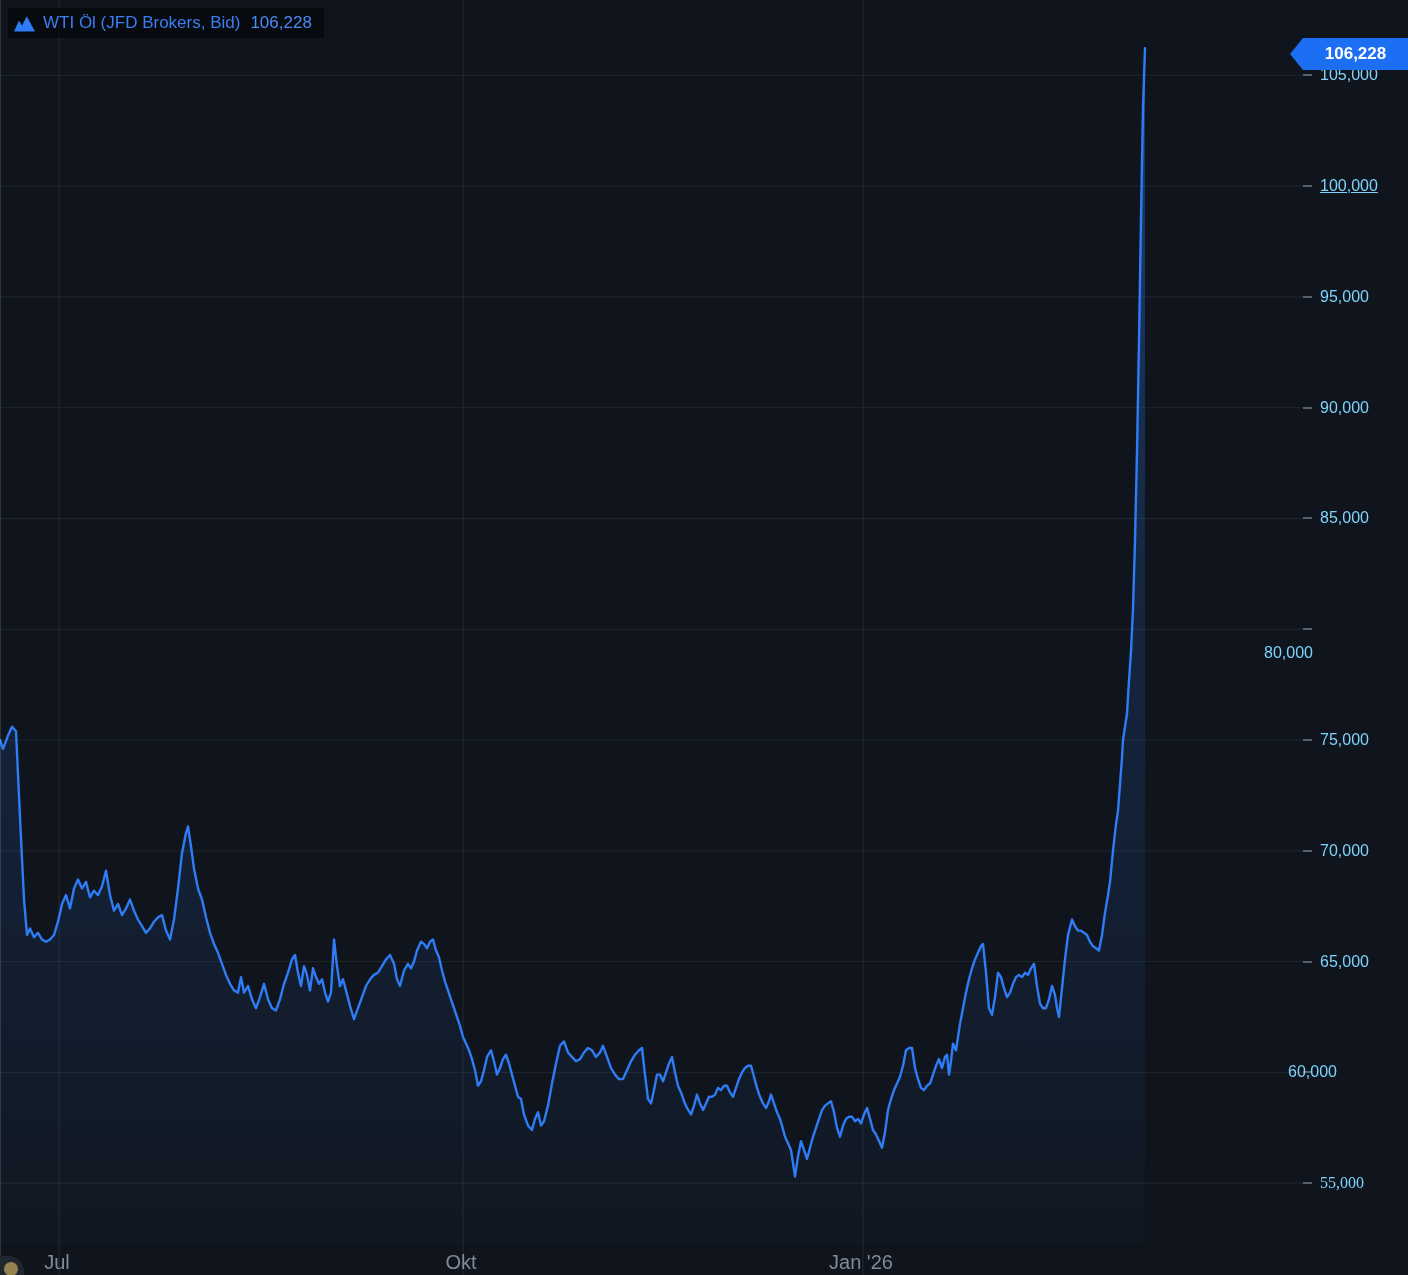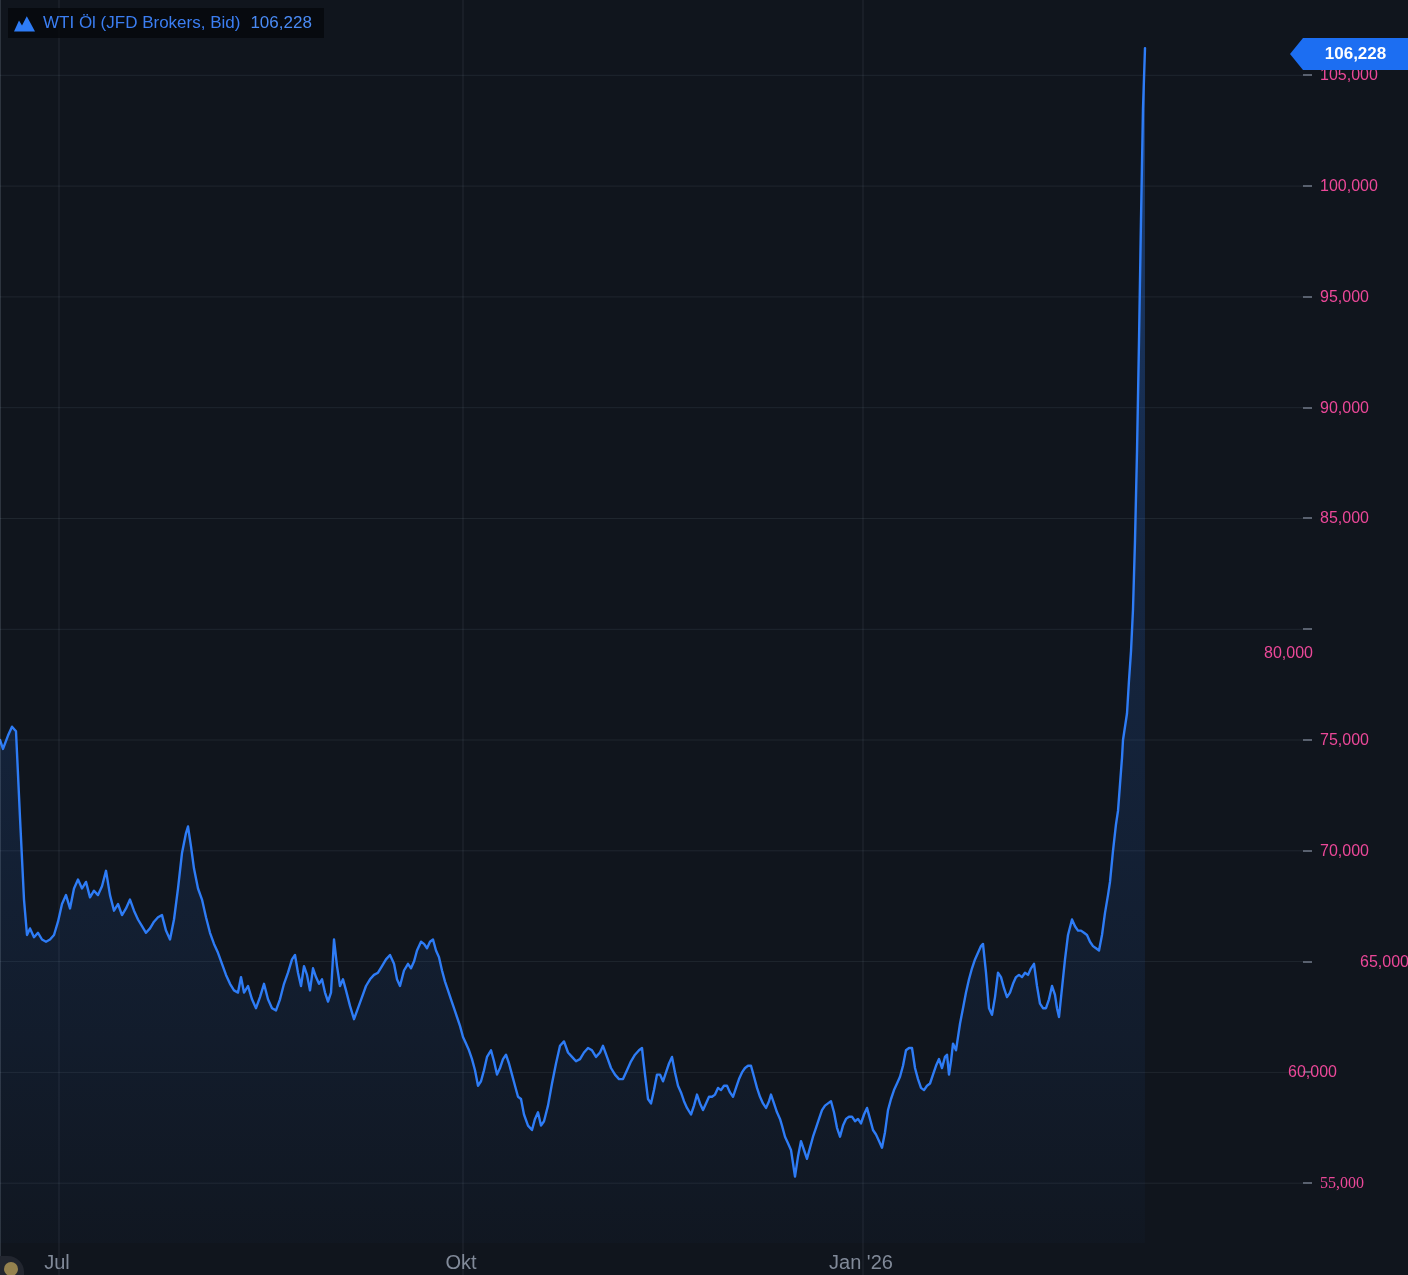--- a/index.html
+++ b/index.html
@@ -5,21 +5,21 @@
   html,body{margin:0;padding:0;background:#0d1118;}
   .chart-root{
     position:relative;width:1408px;height:1275px;overflow:hidden;
     background:#10151d;
     font-family:"Liberation Sans",sans-serif;
     -webkit-font-smoothing:antialiased;
   }
   #plot-svg{position:absolute;left:0;top:0;}
   
   .yaxis-line{position:absolute;top:0;width:1px;height:1275px;background:rgba(200,215,235,0.16);}
-  .ylabel{position:absolute;color:#ec4899;font-size:16px;transform:translateY(-50%);white-space:nowrap;}
+  .ylabel{position:absolute;color:#7dd3fc;font-size:16px;transform:translateY(-50%);white-space:nowrap;}
   .ytick{position:absolute;width:9px;height:2px;background:#59616f;transform:translateY(-50%);}
   
   .xlabel{position:absolute;top:1251px;color:#818a99;font-size:20px;transform:translateX(-50%);white-space:nowrap;}
   
   .price-badge{
     position:absolute;left:1303px;width:105px;height:32px;background:#1c6ef2;
     color:#ffffff;font-size:17px;font-weight:700;
     display:flex;align-items:center;justify-content:center;z-index:5;
   }
   .price-badge::before{
@@ -87,35 +87,35 @@
       </g>
     <path id="area-path" fill="url(#areaGrad)" stroke="none" d="M0,740.0 L3,748.9 L8,735.6 L12,726.7 L16,731.2 L20,817.6 L24,899.6 L27,935.0 L30,928.4 L34,937.2 L38,932.8 L42,939.5 L46,941.7 L50,939.5 L54,935.0 L58,921.7 L62,904.0 L66,895.1 L70,908.4 L74,888.5 L78,879.6 L82,888.5 L86,881.9 L90,897.4 L94,890.7 L98,895.1 L102,886.3 L106,870.8 L110,895.1 L114,910.7 L118,904.0 L122,915.1 L126,908.4 L130,899.6 L134,910.7 L138,919.5 L142,926.2 L146,932.8 L150,928.4 L154,921.7 L158,917.3 L162,915.1 L166,930.6 L170,939.5 L174,919.5 L178,888.5 L182,853.0 L186,833.1 L188,826.5 L191,846.4 L194,868.6 L198,888.5 L202,899.6 L206,917.3 L210,932.8 L214,943.9 L218,952.8 L222,963.8 L226,974.9 L230,983.8 L234,990.4 L238,992.6 L241,977.1 L244,992.6 L248,986.0 L252,999.3 L256,1008.2 L260,997.1 L264,983.8 L268,999.3 L272,1008.2 L276,1010.4 L280,999.3 L284,983.8 L288,972.7 L292,959.4 L295,955.0 L298,972.7 L301,986.0 L304,966.1 L307,974.9 L310,990.4 L313,968.3 L316,977.1 L319,983.8 L322,979.3 L325,992.6 L328,1001.5 L331,992.6 L334,939.5 L337,966.1 L340,986.0 L343,979.3 L346,990.4 L350,1005.9 L354,1019.2 L358,1008.2 L362,997.1 L366,986.0 L370,979.3 L374,974.9 L378,972.7 L382,966.1 L386,959.4 L390,955.0 L394,963.8 L397,979.3 L400,986.0 L404,970.5 L408,963.8 L411,968.3 L414,961.6 L417,950.5 L421,941.7 L424,943.9 L427,948.3 L430,941.7 L433,939.5 L436,950.5 L439,957.2 L442,970.5 L445,981.6 L448,990.4 L451,999.3 L454,1008.2 L457,1017.0 L460,1025.9 L463,1037.0 L466,1043.6 L469,1050.3 L472,1059.1 L475,1070.2 L478,1085.7 L481,1081.3 L484,1070.2 L487,1056.9 L491,1050.3 L494,1061.3 L497,1074.6 L500,1068.0 L503,1059.1 L506,1054.7 L509,1063.5 L512,1074.6 L515,1085.7 L518,1096.8 L521,1099.0 L524,1114.5 L528,1125.6 L532,1130.0 L535,1118.9 L538,1112.3 L541,1125.6 L544,1121.2 L548,1105.6 L552,1083.5 L556,1063.5 L560,1045.8 L564,1041.4 L568,1052.5 L572,1056.9 L576,1061.3 L580,1059.1 L584,1052.5 L588,1048.0 L592,1050.3 L596,1056.9 L600,1052.5 L603,1045.8 L607,1056.9 L611,1068.0 L615,1074.6 L619,1079.1 L623,1079.1 L627,1070.2 L631,1061.3 L635,1054.7 L639,1050.3 L642,1048.0 L645,1074.6 L648,1099.0 L651,1103.4 L654,1090.1 L657,1074.6 L660,1074.6 L663,1081.3 L666,1072.4 L669,1063.5 L672,1056.9 L675,1072.4 L678,1085.7 L681,1092.4 L684,1101.2 L687,1107.9 L691,1114.5 L694,1105.6 L697,1094.6 L700,1103.4 L703,1110.1 L706,1103.4 L709,1096.8 L712,1096.8 L715,1094.6 L718,1087.9 L721,1090.1 L724,1085.7 L727,1085.7 L730,1092.4 L733,1096.8 L736,1087.9 L739,1079.1 L742,1072.4 L745,1068.0 L748,1065.8 L751,1065.8 L754,1076.8 L757,1087.9 L760,1096.8 L763,1103.4 L766,1107.9 L769,1101.2 L771,1094.6 L774,1103.4 L777,1112.3 L780,1118.9 L782,1125.6 L785,1136.7 L788,1143.3 L791,1150.0 L793,1163.3 L795,1176.6 L798,1156.6 L801,1141.1 L804,1150.0 L807,1158.8 L810,1147.7 L813,1136.7 L816,1127.8 L819,1118.9 L822,1110.1 L825,1105.6 L828,1103.4 L831,1101.2 L834,1112.3 L837,1127.8 L840,1136.7 L843,1125.6 L846,1118.9 L849,1116.7 L852,1116.7 L855,1121.2 L858,1118.9 L861,1123.4 L864,1114.5 L867,1107.9 L870,1118.9 L873,1130.0 L876,1134.5 L879,1141.1 L882,1147.7 L885,1132.2 L888,1110.1 L891,1099.0 L894,1090.1 L897,1083.5 L900,1076.8 L903,1065.8 L906,1050.3 L909,1048.0 L912,1048.0 L915,1068.0 L918,1079.1 L921,1087.9 L924,1090.1 L927,1085.7 L930,1083.5 L933,1074.6 L936,1065.8 L939,1059.1 L942,1068.0 L945,1056.9 L947,1054.7 L949,1074.6 L951,1061.3 L953,1043.6 L956,1050.3 L960,1023.7 L963,1008.2 L966,992.6 L969,979.3 L972,968.3 L975,959.4 L978,952.8 L981,946.1 L983,943.9 L986,972.7 L989,1008.2 L992,1014.8 L995,997.1 L998,972.7 L1001,977.1 L1004,988.2 L1007,997.1 L1010,992.6 L1013,983.8 L1016,977.1 L1019,974.9 L1022,977.1 L1025,972.7 L1028,974.9 L1031,968.3 L1034,963.8 L1037,986.0 L1040,1003.7 L1043,1008.2 L1046,1008.2 L1049,999.3 L1052,986.0 L1055,994.9 L1057,1008.2 L1059,1017.0 L1062,988.2 L1065,959.4 L1068,935.0 L1072,919.5 L1075,926.2 L1078,930.6 L1081,930.6 L1084,932.8 L1087,935.0 L1090,941.7 L1093,946.1 L1096,948.3 L1099,950.5 L1102,935.0 L1105,912.9 L1108,895.1 L1110,881.9 L1113,850.8 L1116,824.2 L1118,810.9 L1120,784.4 L1122,757.8 L1123,740.0 L1125,726.7 L1127,713.5 L1129,680.2 L1131,651.4 L1133,609.3 L1135,540.6 L1137,452.0 L1139,341.2 L1141,219.3 L1143,108.5 L1145,48.1 L1145,1243 L0,1243 Z"></path>
     <path id="line-path" fill="none" stroke="#2e7cf6" stroke-width="2.4" stroke-linejoin="round" stroke-linecap="round" d="M0,740.0 L3,748.9 L8,735.6 L12,726.7 L16,731.2 L20,817.6 L24,899.6 L27,935.0 L30,928.4 L34,937.2 L38,932.8 L42,939.5 L46,941.7 L50,939.5 L54,935.0 L58,921.7 L62,904.0 L66,895.1 L70,908.4 L74,888.5 L78,879.6 L82,888.5 L86,881.9 L90,897.4 L94,890.7 L98,895.1 L102,886.3 L106,870.8 L110,895.1 L114,910.7 L118,904.0 L122,915.1 L126,908.4 L130,899.6 L134,910.7 L138,919.5 L142,926.2 L146,932.8 L150,928.4 L154,921.7 L158,917.3 L162,915.1 L166,930.6 L170,939.5 L174,919.5 L178,888.5 L182,853.0 L186,833.1 L188,826.5 L191,846.4 L194,868.6 L198,888.5 L202,899.6 L206,917.3 L210,932.8 L214,943.9 L218,952.8 L222,963.8 L226,974.9 L230,983.8 L234,990.4 L238,992.6 L241,977.1 L244,992.6 L248,986.0 L252,999.3 L256,1008.2 L260,997.1 L264,983.8 L268,999.3 L272,1008.2 L276,1010.4 L280,999.3 L284,983.8 L288,972.7 L292,959.4 L295,955.0 L298,972.7 L301,986.0 L304,966.1 L307,974.9 L310,990.4 L313,968.3 L316,977.1 L319,983.8 L322,979.3 L325,992.6 L328,1001.5 L331,992.6 L334,939.5 L337,966.1 L340,986.0 L343,979.3 L346,990.4 L350,1005.9 L354,1019.2 L358,1008.2 L362,997.1 L366,986.0 L370,979.3 L374,974.9 L378,972.7 L382,966.1 L386,959.4 L390,955.0 L394,963.8 L397,979.3 L400,986.0 L404,970.5 L408,963.8 L411,968.3 L414,961.6 L417,950.5 L421,941.7 L424,943.9 L427,948.3 L430,941.7 L433,939.5 L436,950.5 L439,957.2 L442,970.5 L445,981.6 L448,990.4 L451,999.3 L454,1008.2 L457,1017.0 L460,1025.9 L463,1037.0 L466,1043.6 L469,1050.3 L472,1059.1 L475,1070.2 L478,1085.7 L481,1081.3 L484,1070.2 L487,1056.9 L491,1050.3 L494,1061.3 L497,1074.6 L500,1068.0 L503,1059.1 L506,1054.7 L509,1063.5 L512,1074.6 L515,1085.7 L518,1096.8 L521,1099.0 L524,1114.5 L528,1125.6 L532,1130.0 L535,1118.9 L538,1112.3 L541,1125.6 L544,1121.2 L548,1105.6 L552,1083.5 L556,1063.5 L560,1045.8 L564,1041.4 L568,1052.5 L572,1056.9 L576,1061.3 L580,1059.1 L584,1052.5 L588,1048.0 L592,1050.3 L596,1056.9 L600,1052.5 L603,1045.8 L607,1056.9 L611,1068.0 L615,1074.6 L619,1079.1 L623,1079.1 L627,1070.2 L631,1061.3 L635,1054.7 L639,1050.3 L642,1048.0 L645,1074.6 L648,1099.0 L651,1103.4 L654,1090.1 L657,1074.6 L660,1074.6 L663,1081.3 L666,1072.4 L669,1063.5 L672,1056.9 L675,1072.4 L678,1085.7 L681,1092.4 L684,1101.2 L687,1107.9 L691,1114.5 L694,1105.6 L697,1094.6 L700,1103.4 L703,1110.1 L706,1103.4 L709,1096.8 L712,1096.8 L715,1094.6 L718,1087.9 L721,1090.1 L724,1085.7 L727,1085.7 L730,1092.4 L733,1096.8 L736,1087.9 L739,1079.1 L742,1072.4 L745,1068.0 L748,1065.8 L751,1065.8 L754,1076.8 L757,1087.9 L760,1096.8 L763,1103.4 L766,1107.9 L769,1101.2 L771,1094.6 L774,1103.4 L777,1112.3 L780,1118.9 L782,1125.6 L785,1136.7 L788,1143.3 L791,1150.0 L793,1163.3 L795,1176.6 L798,1156.6 L801,1141.1 L804,1150.0 L807,1158.8 L810,1147.7 L813,1136.7 L816,1127.8 L819,1118.9 L822,1110.1 L825,1105.6 L828,1103.4 L831,1101.2 L834,1112.3 L837,1127.8 L840,1136.7 L843,1125.6 L846,1118.9 L849,1116.7 L852,1116.7 L855,1121.2 L858,1118.9 L861,1123.4 L864,1114.5 L867,1107.9 L870,1118.9 L873,1130.0 L876,1134.5 L879,1141.1 L882,1147.7 L885,1132.2 L888,1110.1 L891,1099.0 L894,1090.1 L897,1083.5 L900,1076.8 L903,1065.8 L906,1050.3 L909,1048.0 L912,1048.0 L915,1068.0 L918,1079.1 L921,1087.9 L924,1090.1 L927,1085.7 L930,1083.5 L933,1074.6 L936,1065.8 L939,1059.1 L942,1068.0 L945,1056.9 L947,1054.7 L949,1074.6 L951,1061.3 L953,1043.6 L956,1050.3 L960,1023.7 L963,1008.2 L966,992.6 L969,979.3 L972,968.3 L975,959.4 L978,952.8 L981,946.1 L983,943.9 L986,972.7 L989,1008.2 L992,1014.8 L995,997.1 L998,972.7 L1001,977.1 L1004,988.2 L1007,997.1 L1010,992.6 L1013,983.8 L1016,977.1 L1019,974.9 L1022,977.1 L1025,972.7 L1028,974.9 L1031,968.3 L1034,963.8 L1037,986.0 L1040,1003.7 L1043,1008.2 L1046,1008.2 L1049,999.3 L1052,986.0 L1055,994.9 L1057,1008.2 L1059,1017.0 L1062,988.2 L1065,959.4 L1068,935.0 L1072,919.5 L1075,926.2 L1078,930.6 L1081,930.6 L1084,932.8 L1087,935.0 L1090,941.7 L1093,946.1 L1096,948.3 L1099,950.5 L1102,935.0 L1105,912.9 L1108,895.1 L1110,881.9 L1113,850.8 L1116,824.2 L1118,810.9 L1120,784.4 L1122,757.8 L1123,740.0 L1125,726.7 L1127,713.5 L1129,680.2 L1131,651.4 L1133,609.3 L1135,540.6 L1137,452.0 L1139,341.2 L1141,219.3 L1143,108.5 L1145,48.1"></path>
   </svg>
 
   <div class="yaxis-line"></div>
   <div id="yaxis">
       <div class="ytick" style="left: 1303px; top: 75.3px;"></div>
       <div class="ylabel" style="left: 1320px; top: 75.3px;">105,000</div>
       <div class="ytick" style="left: 1303px; top: 186.09px;"></div>
-      <div class="ylabel" style="left: 1320px; top: 186.09px;">100,000</div>
+      <div class="ylabel" style="left: 1320px; top: 186.09px; text-decoration: underline;">100,000</div>
       <div class="ytick" style="left: 1303px; top: 296.88px;"></div>
       <div class="ylabel" style="left: 1320px; top: 296.88px;">95,000</div>
       <div class="ytick" style="left: 1303px; top: 407.67px;"></div>
       <div class="ylabel" style="left: 1320px; top: 407.67px;">90,000</div>
       <div class="ytick" style="left: 1303px; top: 518.46px;"></div>
       <div class="ylabel" style="left: 1320px; top: 518.46px;">85,000</div>
       <div class="ytick" style="left: 1303px; top: 629.25px;"></div>
       <div class="ylabel" style="left: 1264px; top: 629.25px; margin-top: 24px;">80,000</div>
       <div class="ytick" style="left: 1303px; top: 740.04px;"></div>
       <div class="ylabel" style="left: 1320px; top: 740.04px;">75,000</div>
       <div class="ytick" style="left: 1303px; top: 850.83px;"></div>
       <div class="ylabel" style="left: 1320px; top: 850.83px;">70,000</div>
       <div class="ytick" style="left: 1303px; top: 961.62px;"></div>
-      <div class="ylabel" style="left: 1320px; top: 961.62px; margin-left: 40px;">65,000</div>
+      <div class="ylabel" style="left: 1320px; top: 961.62px;">65,000</div>
       <div class="ytick" style="left: 1303px; top: 1072.41px;"></div>
       <div class="ylabel" style="left: 1288px; top: 1072.41px;">60,000</div>
       <div class="ytick" style="left: 1303px; top: 1183.2px;"></div>
       <div class="ylabel" style="left: 1320px; top: 1183.2px; font-family: Liberation Serif, serif;">55,000</div>
     </div>
   <div id="xaxis">
       <div class="xlabel" style="left: 57px;">Jul</div>
       <div class="xlabel" style="left: 461px;">Okt</div>
       <div class="xlabel" style="left: 861px; text-align: right;">Jan '26</div>
     </div>

